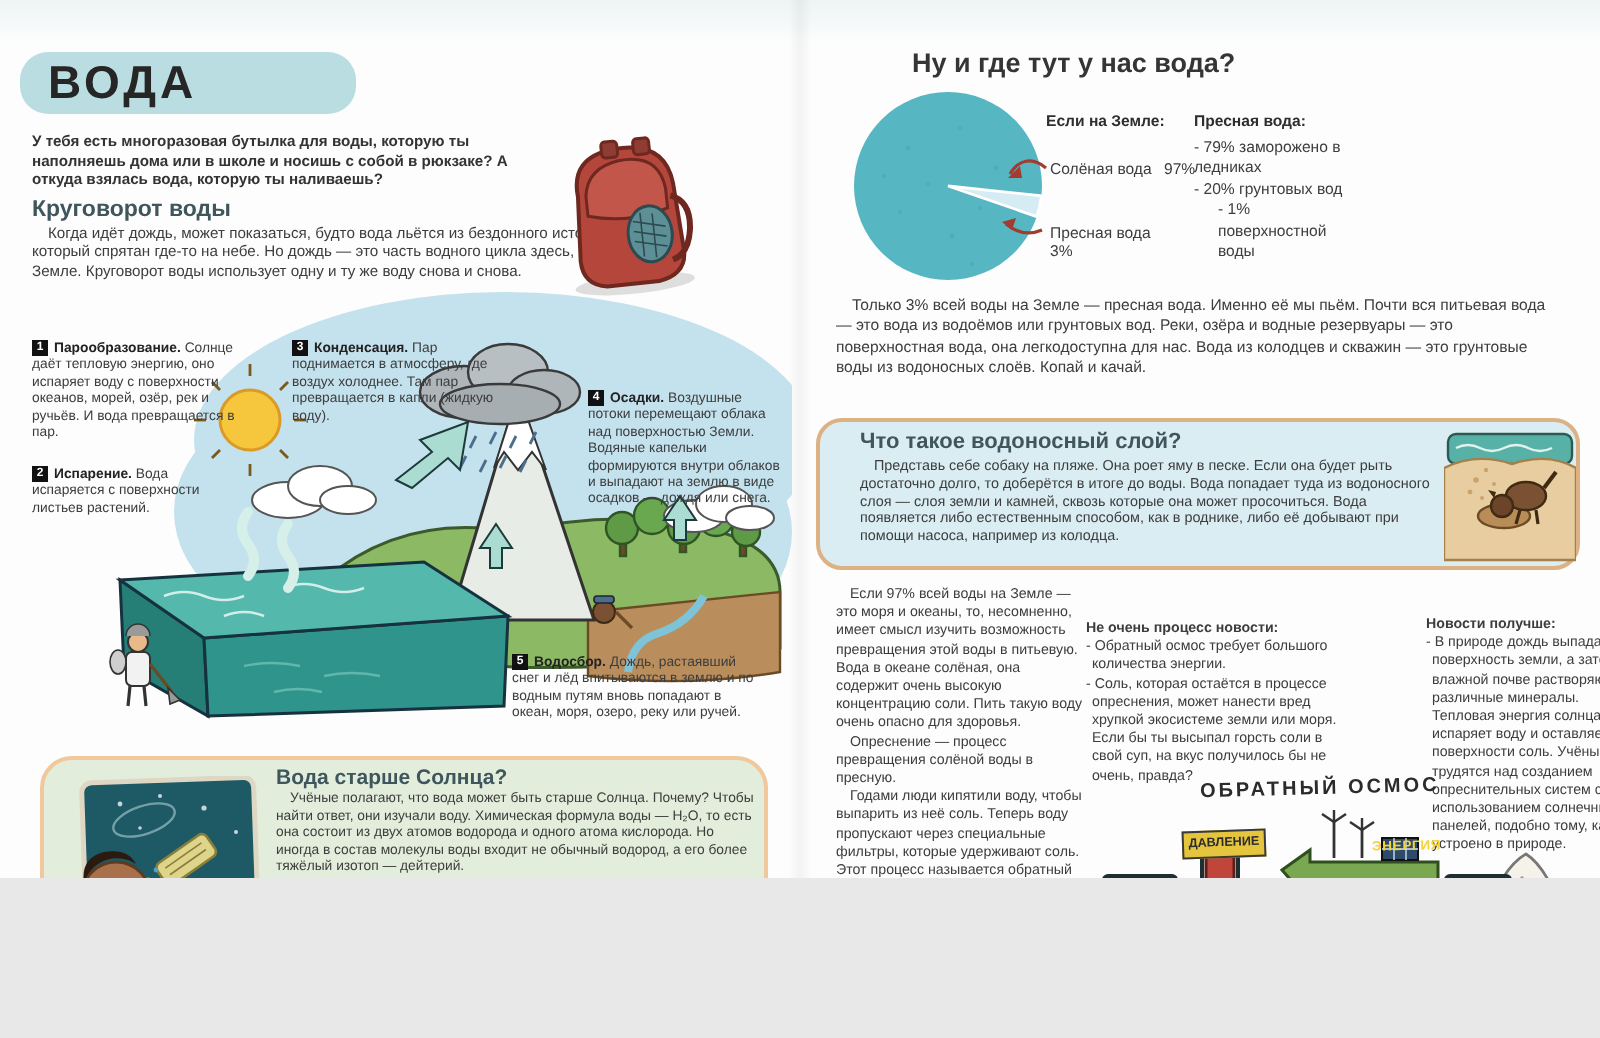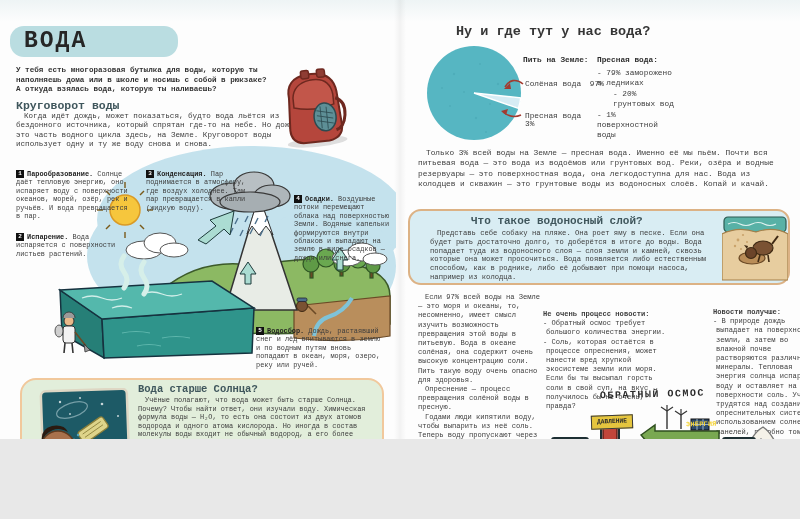--- a/index.html
+++ b/index.html
@@ -1,17 +1,17 @@
 <!DOCTYPE html>
 <html><head>
 <meta charset="utf-8">
 <style>
   html,body{margin:0;padding:0;background:#e8e8e8;}
   .spread{position:relative;width:800px;height:439px;background:#fdfdfd;overflow:hidden;
-          font-family:Liberation Mono, monospace;color:#3a3a3a;}
+          font-family:Liberation Sans, sans-serif;color:#3a3a3a;}
   .abs{position:absolute;}
   .top-strip{left:0;top:0;width:800px;height:22px;background:linear-gradient(#eef4f5,#fdfdfd);}
   .bottom-shadow{left:0;top:509px;width:800px;height:10px;background:linear-gradient(rgba(0,0,0,0),rgba(0,0,0,0.10));}
   .gutter{left:394px;top:0;width:12px;height:519px;background:linear-gradient(90deg,rgba(0,0,0,0),rgba(0,0,0,0.045),rgba(0,0,0,0));}
 
   
   .title-banner{left:10px;top:26px;width:168px;height:31px;background:#badde1;border-radius:14px;}
   .title-banner span{display:block;padding-left:14px;line-height:31px;font-size:23px;font-weight:bold;
                      letter-spacing:2px;color:#262626;}
 
@@ -249,39 +249,39 @@
       <circle cx="44" cy="48" r="1"></circle>
         <circle cx="22" cy="44" r="1"></circle>
         <circle cx="66" cy="88" r="1"></circle>
     </g>
     <path d="M54,49 L100.7,53.9 A47,47 0 0 1 98.4,64.3 Z" fill="#d6ecf4" stroke="#ffffff" stroke-width="1.4"></path>
     <path d="M103,40 C96,34 89,36 85,43" fill="none" stroke="#a23b30" stroke-width="1.6"></path>
     <polygon points="84,45 90,39 91,45" fill="#a23b30"></polygon>
     <path d="M101,71 C94,74 88,72 83,68" fill="none" stroke="#a23b30" stroke-width="1.6"></path>
     <polygon points="81,67 88,65 86,71" fill="#a23b30"></polygon>
   </svg>
-  <div class="abs mini-bold" style="left:523px;top:56px;">Пить на Земле:</div>
+  <div class="abs mini-bold" style="left:523px;top:56px;">Если на Земле:</div>
   <div class="abs pie-label" style="left:525px;top:80px;">
     <span>Солёная вода</span>
     <span style="margin-left:4px;">97%</span>
   </div>
   <div class="abs pie-label" style="left:525px;top:112px;width:60px;">
     <span style="display:block;">Пресная вода</span>
     <span style="display:block;">3%</span>
   </div>
   <div class="abs" style="left:597px;top:56px;width:78px;">
     <div class="mini-bold">Пресная вода:</div>
     <div class="pie-label" style="margin-top:4px;line-height:10.4px;">- 79% заморожено в ледниках</div>
-    <div class="pie-label" style="line-height:10.4px;margin-left:16px;">- 20% грунтовых вод</div>
-    <div class="pie-label" style="line-height:10.4px;">- 1% поверхностной воды</div>
+    <div class="pie-label" style="line-height:10.4px;">- 20% грунтовых вод</div>
+    <div class="pie-label" style="line-height:10.4px;margin-left:12px;">- 1% поверхностной воды</div>
   </div>
   <div class="abs para indent" style="left:418px;top:148px;width:356px;font-size:7.8px;line-height:10.4px;">Только 3% всей воды на Земле — пресная вода. Именно её мы пьём. Почти вся питьевая вода — это вода из водоёмов или грунтовых вод. Реки, озёра и водные резервуары — это поверхностная вода, она легкодоступна для нас. Вода из колодцев и скважин — это грунтовые воды из водоносных слоёв. Копай и качай.</div>
 
   <div class="abs aq-box"></div>
-  <div class="abs h-section" style="left:430px;top:215px;font-size:11px;z-index:5;margin-left:41px;">Что такое водоносный слой?</div>
+  <div class="abs h-section" style="left:430px;top:215px;font-size:11px;z-index:5;">Что такое водоносный слой?</div>
   <div class="abs small-p indent7" style="left:430px;top:229px;width:288px;z-index:5;font-size:7.2px;line-height:8.8px;">Представь себе собаку на пляже. Она роет яму в песке. Если она будет рыть достаточно долго, то доберётся в итоге до воды. Вода попадает туда из водоносного слоя — слоя земли и камней, сквозь которые она может просочиться. Вода появляется либо естественным способом, как в роднике, либо её добывают при помощи насоса, например из колодца.</div>
   <svg class="abs" style="left:722px;top:212px;width:66px;height:70px;z-index:5;" viewBox="0 0 66 70">
     <rect x="2" y="5" width="62" height="15" rx="4" fill="#58b1a6" stroke="#2c5a52" stroke-width="1.2"></rect>
     <path d="M6,12 q6,-3 12,0 q6,3 12,0 q6,-3 12,0 q6,3 12,0" stroke="#dff2ee" stroke-width="1.2" fill="none"></path>
     <path d="M0,22 Q16,14 34,20 Q52,14 66,22 L66,68 L0,68 Z" fill="#e7cd9f" stroke="#a5804a" stroke-width="1.2"></path>
     <ellipse cx="30" cy="46" rx="13" ry="6" fill="#b98d58" stroke="#6b4a26" stroke-width="1.2"></ellipse>
     <ellipse cx="41" cy="36" rx="10" ry="7" fill="#7a5233" stroke="#3f2a14" stroke-width="1.2"></ellipse>
     <circle cx="29" cy="41" r="5.5" fill="#6b4429" stroke="#3f2a14" stroke-width="1.2"></circle>
     <path d="M25,37 l-3,-4 l4,1 z" fill="#3f2a14"></path>
     <line x1="50" y1="32" x2="56" y2="24" stroke="#3f2a14" stroke-width="2"></line>

